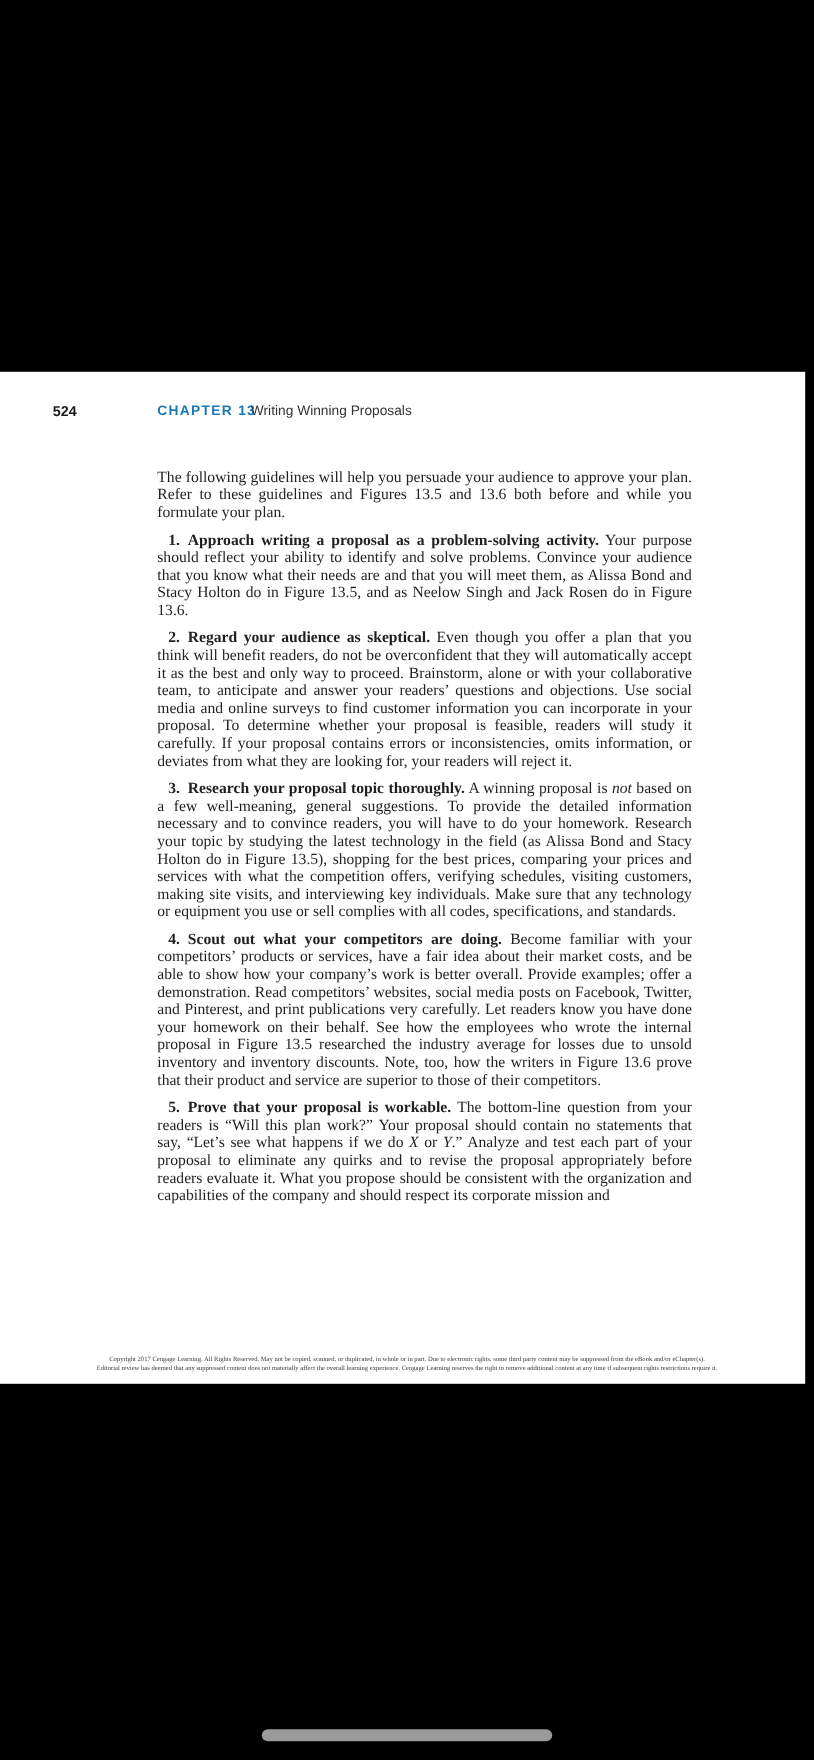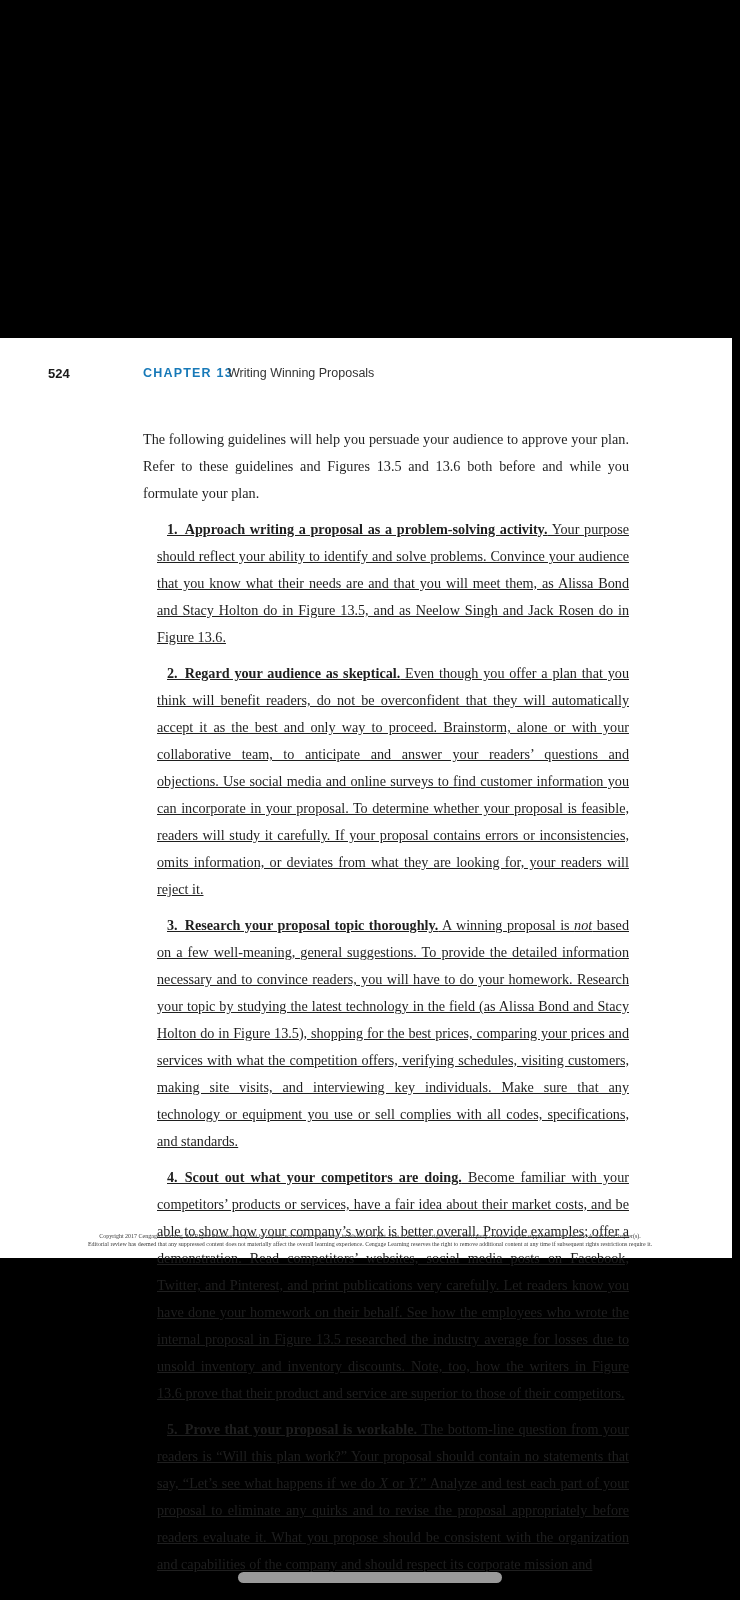--- a/index.html
+++ b/index.html
@@ -59,26 +59,26 @@
     font-weight: bold;
     font-variant: small-caps;
     font-size: 18.5px;
     letter-spacing: 0.2px;
     color: #1e2014;
     white-space: nowrap;
   }
 
   .body-text {
     font-size: 14.2px;
-    line-height: 27px;
+    line-height: 16px;
     color: #1f1f1f;
     text-align: justify;
   }
   .intro { margin: 0 0 0 0; }
-  .para { margin: 9px 0 0 14px; text-indent: 10px; text-decoration: underline; }
+  .para { margin: 9px 0 0 0; text-indent: 10px; }
   .seg-bold { font-weight: bold; }
   .seg-italic { font-style: italic; }
 
   
   .copyright {
     position: absolute;
     left: 0; bottom: 10px; width: 740px;
     text-align: center;
     font-size: 6px;
     line-height: 8px;

